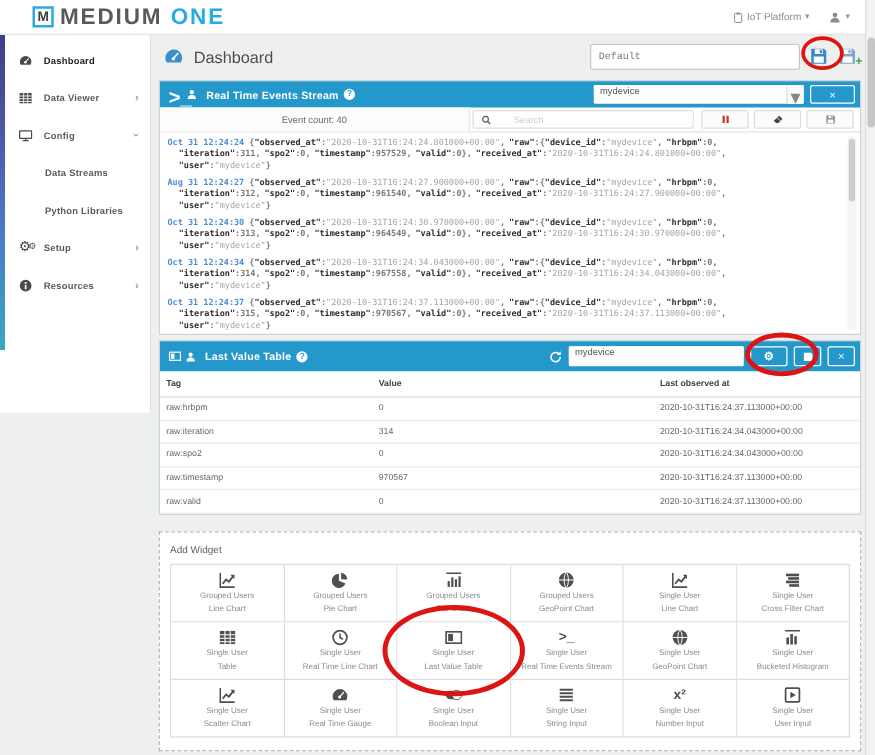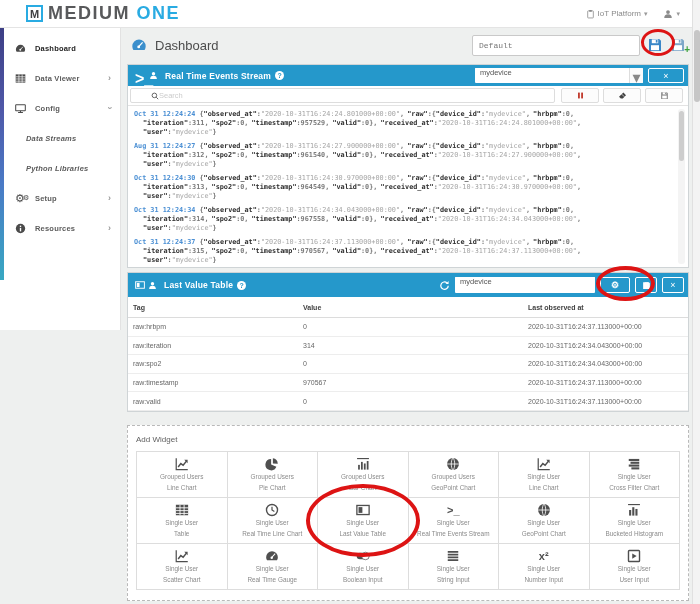--- a/index.html
+++ b/index.html
@@ -23,21 +23,21 @@
   .page-sb .thumb { position:absolute; top:30px; left:1px; width:6px; height:72px; background:#c6c6c6; border-radius:3px; }
 
   
   .stripe { position:absolute; left:0; top:28px; width:4px; height:252px; z-index:2;
             background:linear-gradient(180deg,#3d3f85 0%,#4f58a8 32%,#4a7ac6 62%,#38a8c2 100%); }
   .sidebar { position:absolute; left:0; top:28px; width:121px; height:302px; background:#fff; border-right:1px solid #e2e2e2; padding-top:5px; z-index:1; }
   .side-item { height:30px; display:flex; align-items:center; padding-left:15px; cursor:pointer; }
   .s-icon { width:11px; height:11px; color:#4a4a4a; margin-right:9px; font-size:10px; line-height:11px; }
   .s-label { font-size:7.5px; font-weight:700; color:#5b5b5b; letter-spacing:.2px; }
   .side-item.active .s-label { color:#1d1d1d; }
-  .side-item.sub { padding-left:26px;font-style:italic; }
+  .side-item.sub { padding-left:36px; }
   .chev { margin-left:auto; margin-right:9px; color:#9a9a9a; font-size:9px; font-weight:bold; }
   .chev.down { transform:rotate(90deg); }
 
   
   .main { position:absolute; left:121px; top:28px; width:571px; height:576px; }
   .page-head { height:34px; display:flex; align-items:center; padding:0 6px 0 10px; }
   .page-title-ic { width:16px; height:16px; color:#3b8fcc; }
   .page-title { font-size:13px; color:#4d4d4d; margin-left:8px; }
   .dash-name { margin-left:auto; width:168px; height:21px; border:1px solid #c9c9c9; border-radius:2px; font-size:8px; color:#777; padding:0 6px; font-family:Liberation Mono, monospace; background:#fff; }
   .head-btn { border:none; background:none; cursor:pointer; margin-left:7px; line-height:0; }
@@ -55,21 +55,21 @@
   .combo input { flex:1; border:none; outline:none; font-size:7.5px; color:#555; padding:0 5px; font-family:"Liberation Sans",sans-serif; }
   .combo .dd { width:14px; border-left:1px solid #ddd; display:flex; align-items:center; justify-content:center; color:#888; background:#fbfbfb; cursor:pointer; }
   .wxbtn { border:1px solid #fff; border-radius:2px; background:transparent; color:#fff; cursor:pointer; display:flex; align-items:center; justify-content:center; }
 
   
   #w-events { top:36px; height:204px; }
   #w-events .w-head { height:21px; }
   #w-events .wxbtn { width:36px; height:15px; font-size:9px; margin-left:5px; }
   .w-toolbar { height:20px; display:flex; align-items:stretch; border-bottom:1px solid #e3e3e3; }
   .evt-count { width:248px; display:flex; align-items:center; justify-content:center; font-size:7.5px; color:#666; border-right:1px solid #e7e7e7; background:#fdfdfd; }
-  .search-box { flex:1; display:flex; align-items:center; gap:0; margin:2px; border:1px solid #ddd; border-radius:2px; padding-left:20px; background:#fff; }
+  .search-box { flex:1; display:flex; align-items:center; gap:18px; margin:2px; border:1px solid #ddd; border-radius:2px; padding-left:6px; background:#fff; }
   .search-ic { width:8px; height:8px; color:#555; }
   .search-box input { flex:1; border:none; outline:none; font-size:7.5px; color:#555; font-family:"Liberation Sans",sans-serif; }
   .search-box input::placeholder { color:#ccc; }
   .tool-btns { display:flex; gap:4px; padding:2px 5px 2px 4px; align-items:stretch; }
   .tbtn { width:38px; border:1px solid #ddd; border-radius:2px; background:#fcfcfc; display:flex; align-items:center; justify-content:center; cursor:pointer; }
   .tbtn .ic { width:9px; height:9px; }
   .pause-c { color:#c0392b; } .erase-c { color:#444; } .fsave-c { color:#8a8a8a; }
 
   .log { position:relative; height:161px; overflow:hidden; padding:4px 16px 0 6px; font-family:"DejaVu Sans Mono",monospace; font-size:6.8px; line-height:9px; }
   .log-entry { margin-bottom:5px; }
@@ -246,20 +246,21 @@
         </span>
       <span class="w-title">Real Time Events Stream</span>
       <span class="help">?</span>
       <div class="combo">
         <input value="mydevice" style="">
         <span class="dd">▾</span>
       </div>
       <button class="wxbtn">×</button>
     </div>
     <div class="w-toolbar">
+      <div class="evt-count">Event count: 40</div>
       <div class="search-box">
         <span class="ic search-ic">
             <svg viewBox="0 0 16 16">
               <circle cx="6.8" cy="6.8" r="4.6" fill="none" stroke="currentColor" stroke-width="1.8"></circle>
               <path stroke="currentColor" stroke-width="1.8" d="M10.4 10.4L14.4 14.4"></path>
             </svg>
           </span>
         <input placeholder="Search" style="">
       </div>
       <div class="tool-btns">

